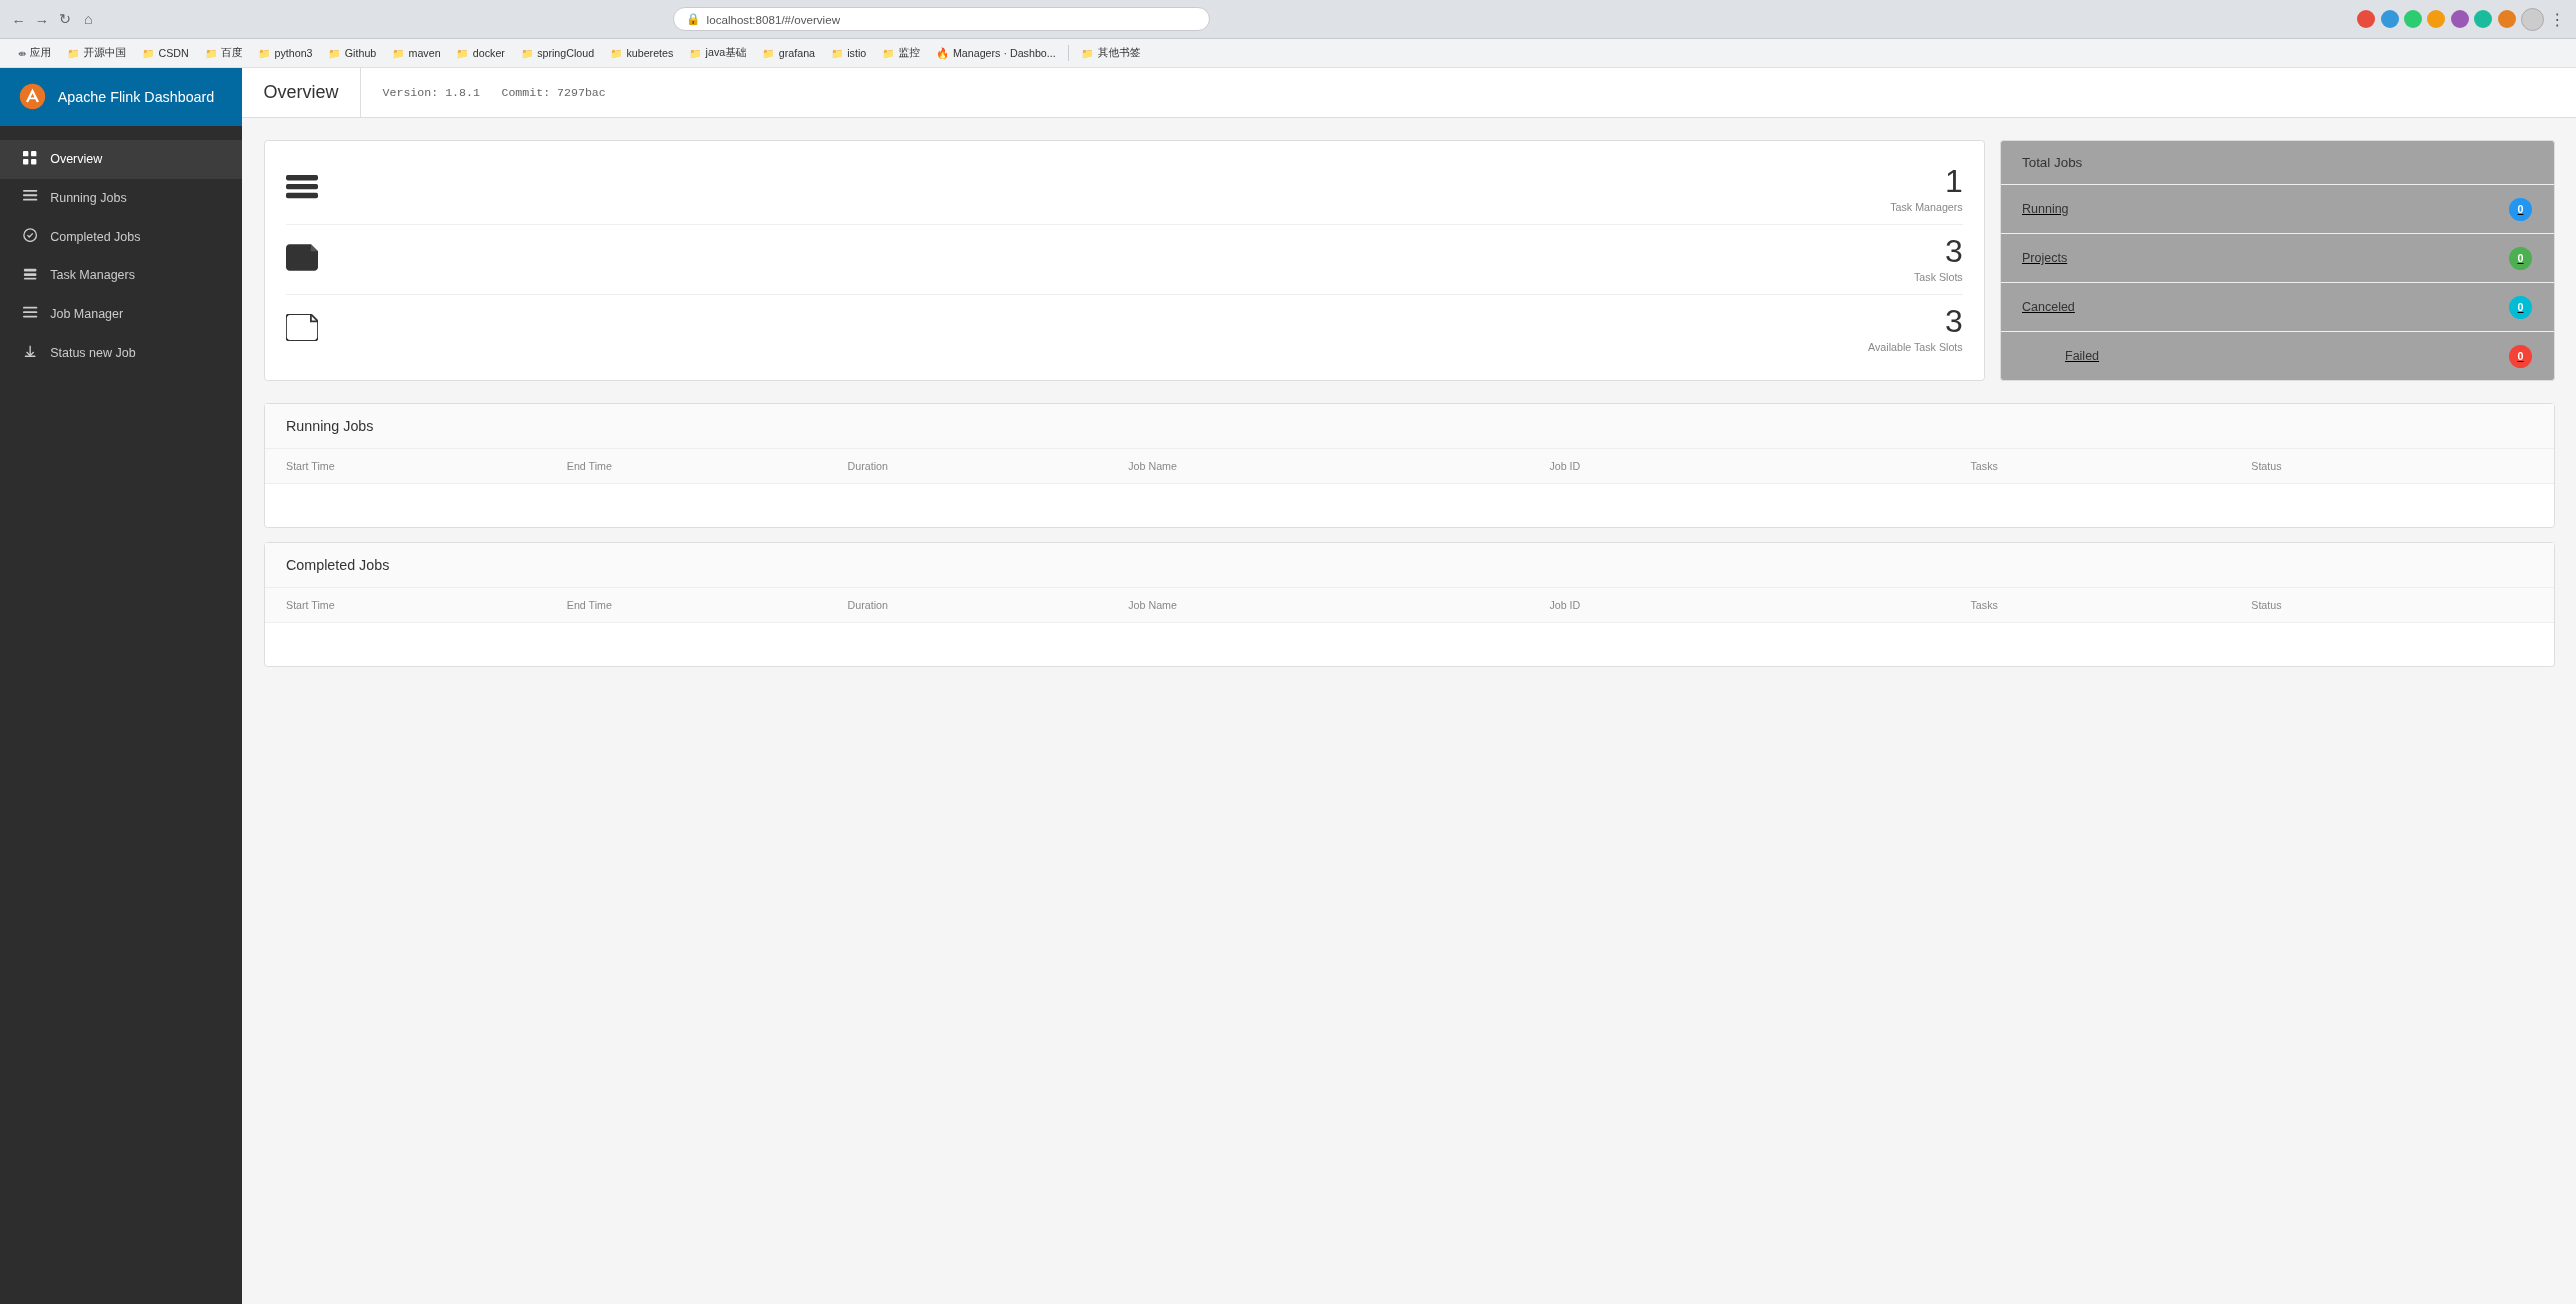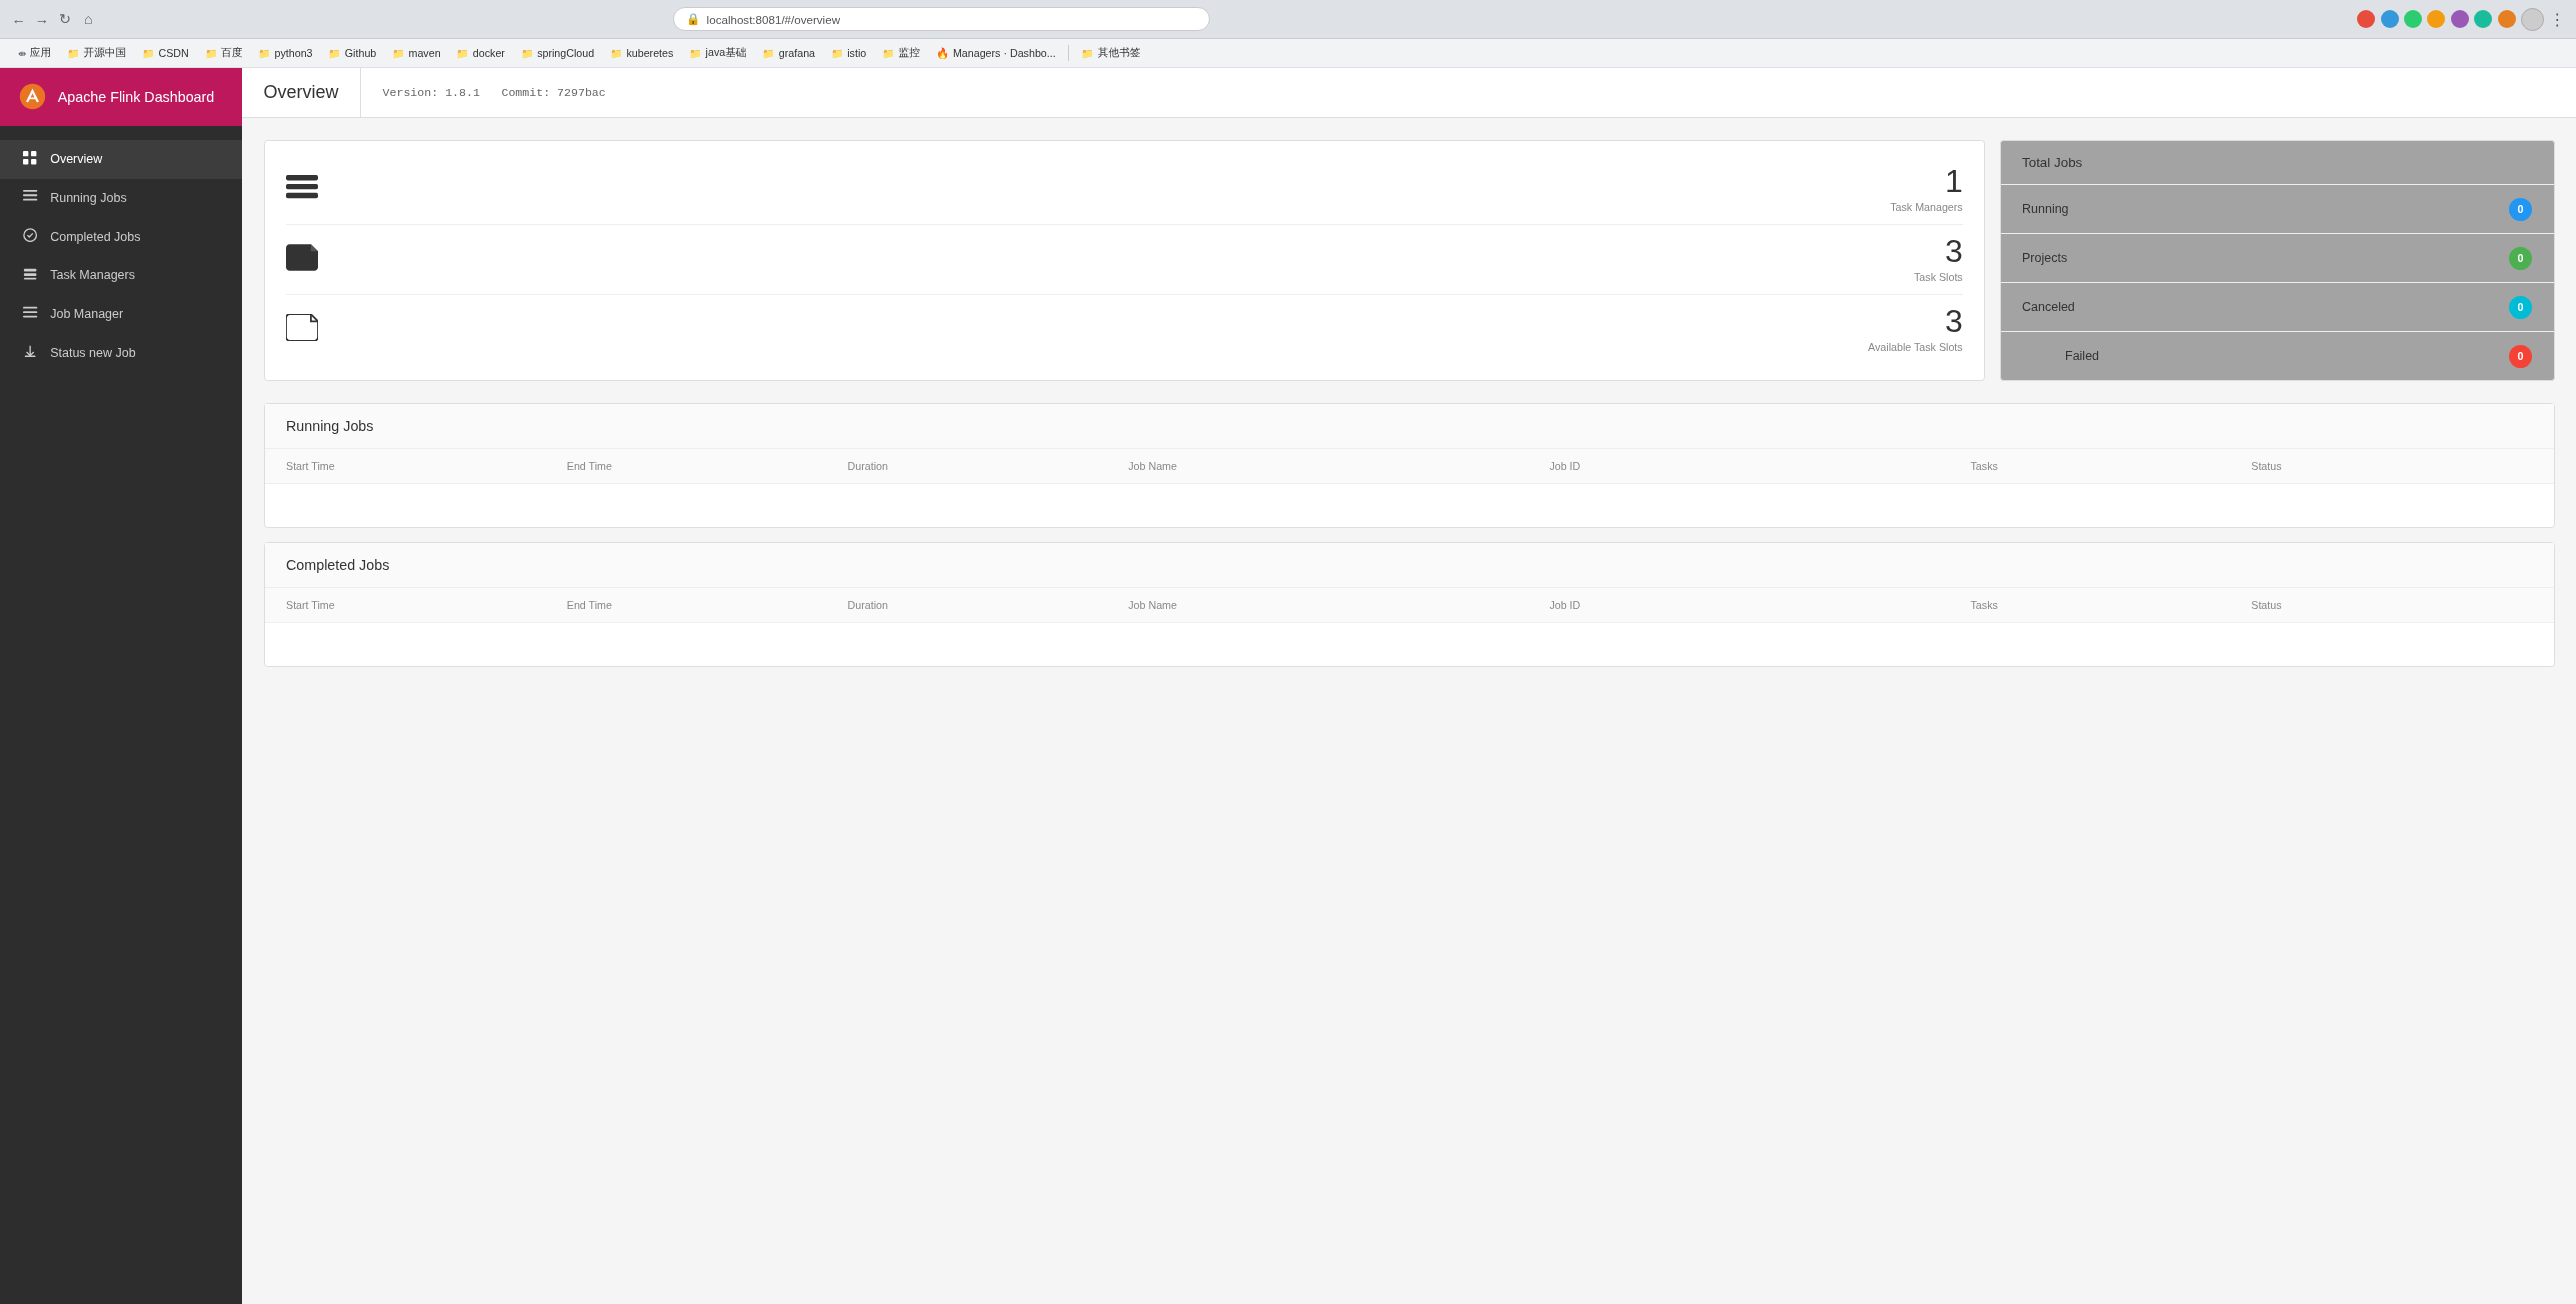--- a/index.html
+++ b/index.html
@@ -17,21 +17,21 @@
     .bookmarks-bar { background: #f1f3f4; border-bottom: 0.9px solid #dde0e5; padding: 3.6px 10.7px; display: flex; align-items: center; gap: 1.8px; height: 29px; overflow: hidden; }
     .bookmark-item { display: flex; align-items: center; gap: 3.6px; padding: 1.8px 7.2px; border-radius: 3.6px; cursor: pointer; font-size: 10.7px; color: #333; white-space: nowrap; }
     .bookmark-folder-icon { font-size: 10px; color: #5f6368; }
     .bookmark-separator { width: 0.9px; height: 16px; background: #c8cad0; margin: 0 3.6px; }
 
     
     .app { display: flex; flex: 1; overflow: hidden; }
 
     
     .sidebar { width: 242px; background: #2d2d2d; color: #ccc; display: flex; flex-direction: column; flex-shrink: 0; }
-    .sidebar-header { padding: 14.3px 18px; display: flex; align-items: center; gap: 10.7px; background: #be185d; }
+    .sidebar-header { padding: 14.3px 18px; display: flex; align-items: center; gap: 10.7px; background: #0369a1; }
     .sidebar-logo { width: 29px; height: 29px; }
     .sidebar-title { color: white; font-size: 14.3px; font-weight: 500; }
     .sidebar-nav { padding: 14.3px 0; }
     .nav-item { display: flex; align-items: center; gap: 10.7px; padding: 10.7px 21.5px; cursor: pointer; color: #ccc; font-size: 12.5px; }
     .nav-item.active { background: #3d3d3d; color: white; }
     .nav-icon { font-size: 14.3px; width: 18px; text-align: center; }
 
     
     .main { flex: 1; overflow-y: auto; background: #f5f5f5; }
 
@@ -51,21 +51,21 @@
     .stats-card { flex: 1; background: white; border: 0.9px solid #ddd; border-radius: 3.6px; padding: 14.3px 21.5px; }
     .stat-row { display: flex; align-items: center; justify-content: space-between; padding: 10.7px 0; border-bottom: 0.9px solid #eee; }
     .stat-row:last-child { border-bottom: none; }
     .stat-value-area { text-align: right; }
     .stat-number { font-size: 32px; font-weight: 300; color: #333; line-height: 1; }
     .stat-label { font-size: 10.7px; color: #888; margin-top: 3.6px; }
 
     
     .status-card { width: 555px; background: #a3a3a3; border: 0.9px solid #ddd; border-radius: 3.6px; }
     .status-card-title { padding: 14.3px 21.5px; font-size: 13.4px; font-weight: 500; color: #333; border-bottom: 0.9px solid #eee; }
-    .status-row { display: flex; align-items: center; justify-content: space-between; padding: 12.5px 21.5px; border-bottom: 0.9px solid #eee; }
+    .status-row { display: flex; align-items: center; justify-content: space-between; padding: 12.5px 21.5px; border-bottom: 0.9px solid #eee; text-decoration: underline; }
     .status-row:last-child { border-bottom: none; margin-left: 43px; }
     .status-name { font-size: 12.5px; color: #333; }
     .status-badge { width: 23px; height: 23px; border-radius: 50%; display: flex; align-items: center; justify-content: center; color: white; font-size: 10.7px; font-weight: bold; }
     .badge-blue { background: #2196F3; }
     .badge-green { background: #4CAF50; }
     .badge-cyan { background: #00BCD4; }
     .badge-red { background: #F44336; }
 
     
     .table-section { background: white; border: 0.9px solid #ddd; border-radius: 3.6px; margin-bottom: 14.3px; }

